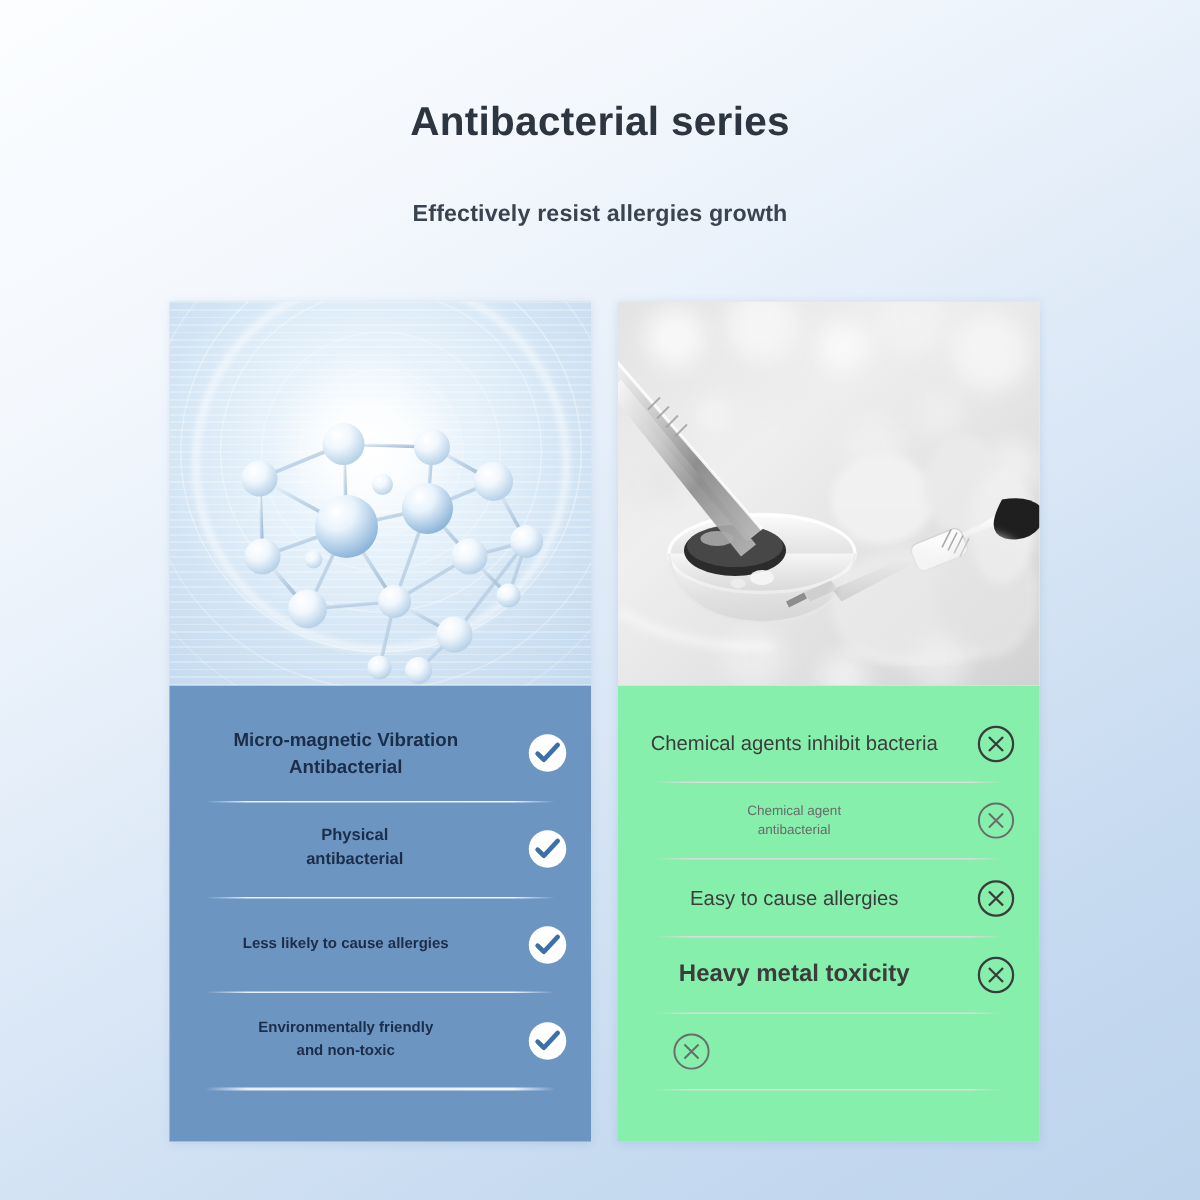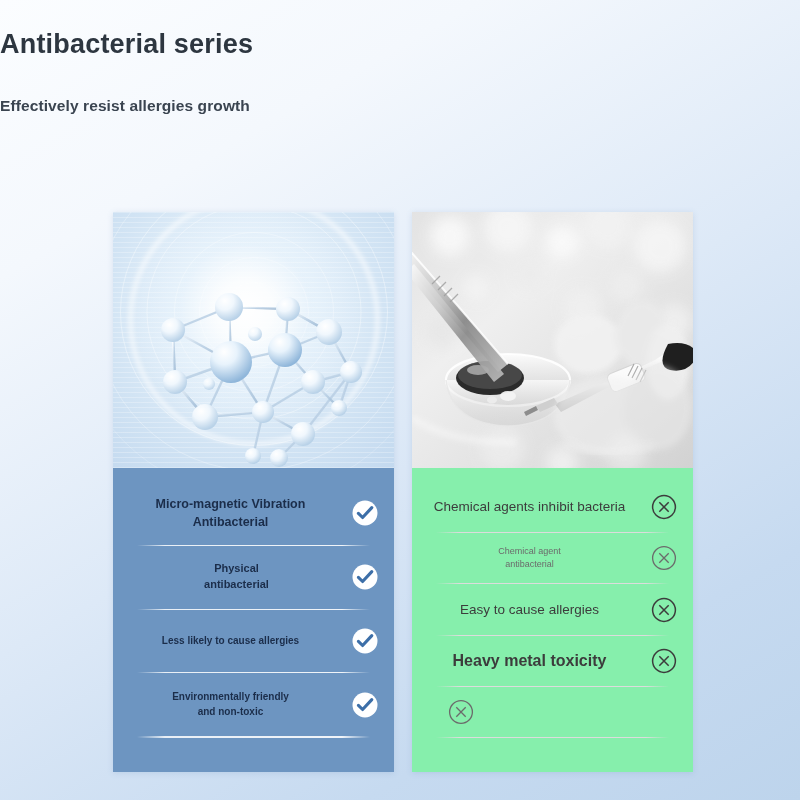--- a/index.html
+++ b/index.html
@@ -5,33 +5,33 @@
   * { margin:0; padding:0; box-sizing:border-box; }
   html,body { width:800px; height:800px; }
   body {
     font-family:"Liberation Sans", sans-serif;
     background:linear-gradient(150deg, #fbfdff 0%, #f4f8fd 22%, #dde9f7 52%, #c6daf0 80%, #bdd4ec 100%);
     overflow:hidden;
     position:relative;
   }
 
   
-  #header { padding-top:29px; text-align:left; }
+  #header { padding-top:66px; text-align:center; }
   #page-title {
     font-size:27px; font-weight:bold; color:#2d3640;
     letter-spacing:.2px;
   }
   #page-subtitle {
     margin-top:37px; font-size:15.5px; font-weight:bold;
     color:#3a4450; letter-spacing:.1px;
   }
 
   
   #panels {
-    position:absolute; top:212px; left:113px;
+    position:absolute; top:201px; left:113px;
     width:580px; height:560px;
     display:flex; justify-content:space-between;
   }
   .panel { width:281px; height:560px; display:flex; flex-direction:column;
            box-shadow:0 1px 6px rgba(90,130,175,.18); }
 
   
   .media { width:100%; height:256px; position:relative; overflow:hidden; }
 
   

